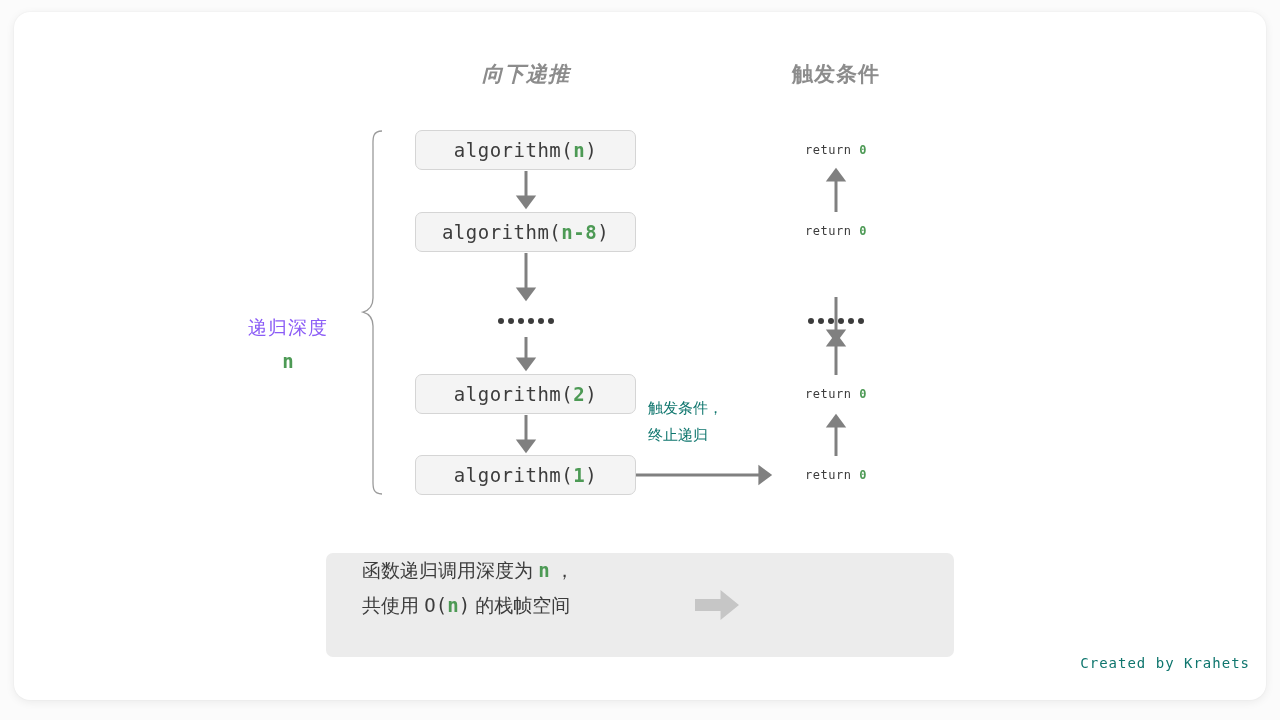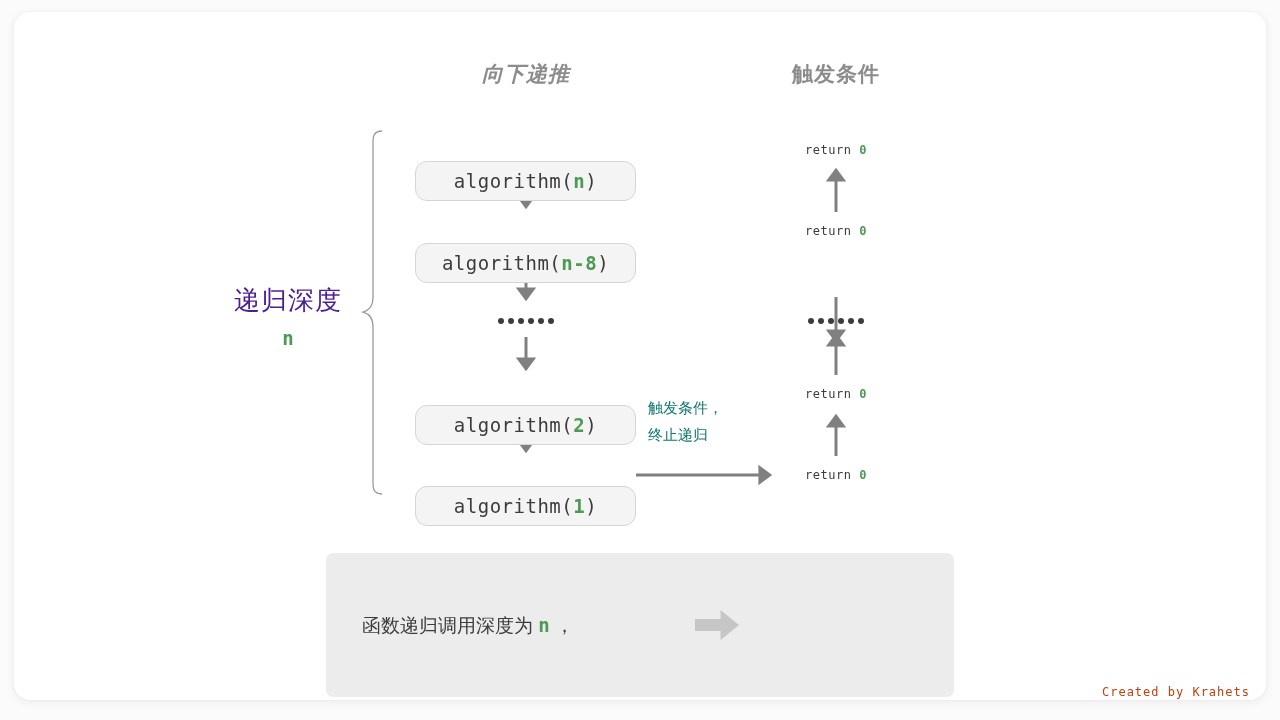--- a/index.html
+++ b/index.html
@@ -46,29 +46,28 @@
 
   
   .call-box {
     position: absolute;
     left: 415px;
     width: 221px;
     height: 40px;
     box-sizing: border-box;
     background: #f4f4f4;
     border: 1px solid #d5d5d5;
-    border-radius: 12px;
+    border-radius: 7px;
     display: flex;
     align-items: center;
     justify-content: center;
     font-family: "DejaVu Sans Mono", "Liberation Mono", monospace;
     font-size: 19px;
     color: #3c3c3c;
     letter-spacing: 0.5px;
-    margin-top: 31px;
   }
   .call-box .arg {
     color: #4d9a55;
     font-weight: bold;
   }
 
   
   .ret {
     position: absolute;
     transform: translate(-50%, -50%);
@@ -108,23 +107,24 @@
 
   
   .depth-label {
     position: absolute;
     transform: translateX(-50%);
     text-align: center;
     white-space: nowrap;
   }
   .depth-label .t1 {
     display: block;
-    font-size: 26px;
-    color: #4c1d95;
-    letter-spacing: 1px;
+    font-size: 19px;
+    color: #8b5cf6;
+    letter-spacing: 1px;
+    margin-top: 32px;
   }
   .depth-label .t2 {
     display: block;
     margin-top: 9px;
     font-family: "DejaVu Sans Mono", "Liberation Mono", monospace;
     font-size: 19px;
     font-weight: bold;
     color: #4d9a55;
   }
 
@@ -137,26 +137,25 @@
     line-height: 27px;
     white-space: nowrap;
   }
 
   
   .summary {
     position: absolute;
     left: 326px;
     top: 553px;
     width: 628px;
-    height: 144px;
+    height: 104px;
     box-sizing: border-box;
     background: #ececec;
     border-radius: 7px;
     display: flex;
-    align-items: center;
   }
   .summary .left {
     width: 352px;
     padding-left: 36px;
     box-sizing: border-box;
     font-size: 19px;
     color: #3c3c3c;
     line-height: 35px;
   }
   .summary .left .mono {
@@ -199,24 +198,24 @@
     letter-spacing: 1px;
   }
   .summary .right .value .mono {
     font-family: "DejaVu Sans Mono", "Liberation Mono", monospace;
   }
 
   
   .credit {
     position: absolute;
     right: 30px;
-    top: 685px;
-    font-family: "DejaVu Sans Mono", "Liberation Mono", monospace;
-    font-size: 12px;
-    color: #c2410c;
+    top: 655px;
+    font-family: "DejaVu Sans Mono", "Liberation Mono", monospace;
+    font-size: 14px;
+    color: #0f766e;
     letter-spacing: 1px;
   }
 </style>
 </head>
 <body>
 
 <div class="card"></div>
 
 <div class="stage">
 
@@ -317,20 +316,21 @@
   </div>
 
   <div class="note" style="left:648px; top:394px;">
     <div>触发条件，</div>
     <div>终止递归</div>
   </div>
 
   <div class="summary">
     <div class="left">
       <div><span>函数递归调用深度为 </span><span class="g">n</span><span> ，</span></div>
+      <div><span>共使用 </span><span class="mono">O(</span><span class="g">n</span><span class="mono">)</span><span> 的栈帧空间</span></div>
     </div>
     <div class="mid">
       <div class="block-arrow"></div>
     </div>
   </div>
 
   <div class="credit">Created by Krahets</div>
 
 </div>
 

